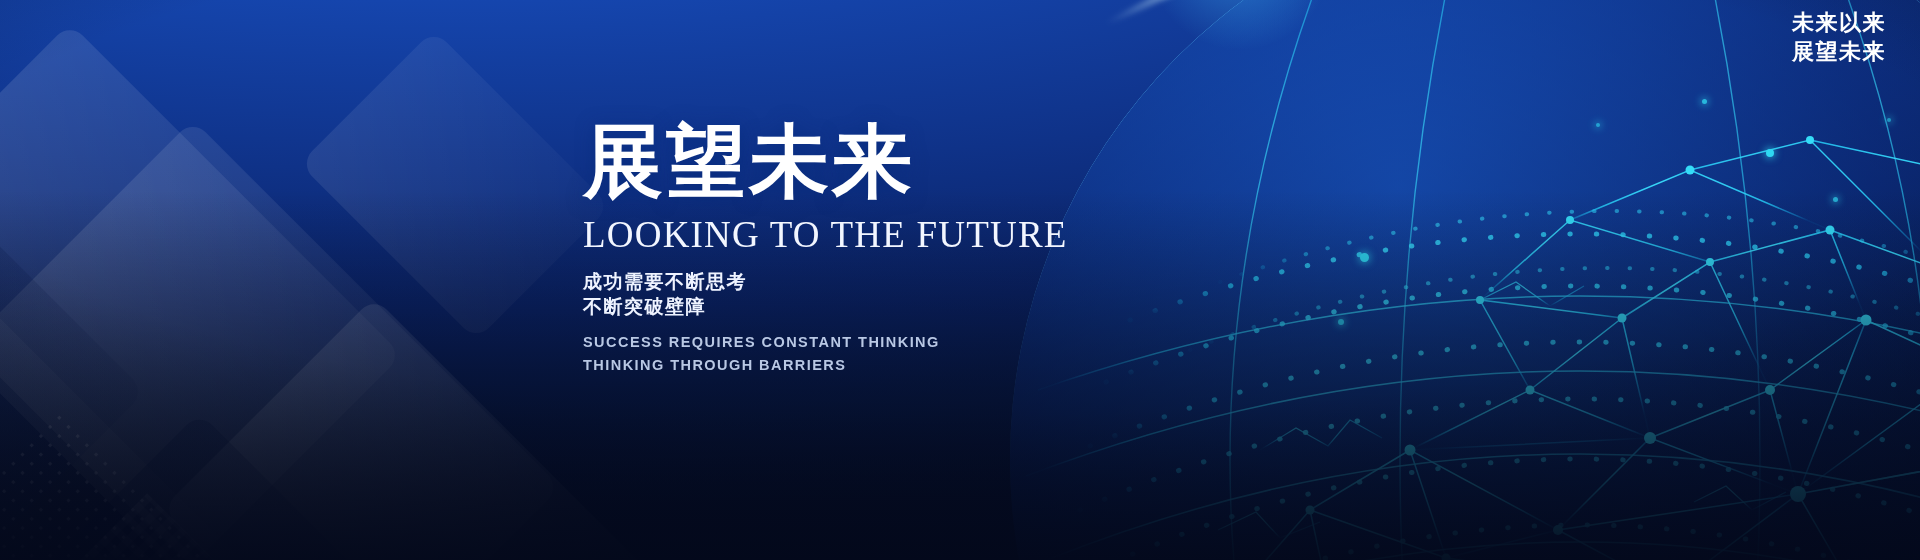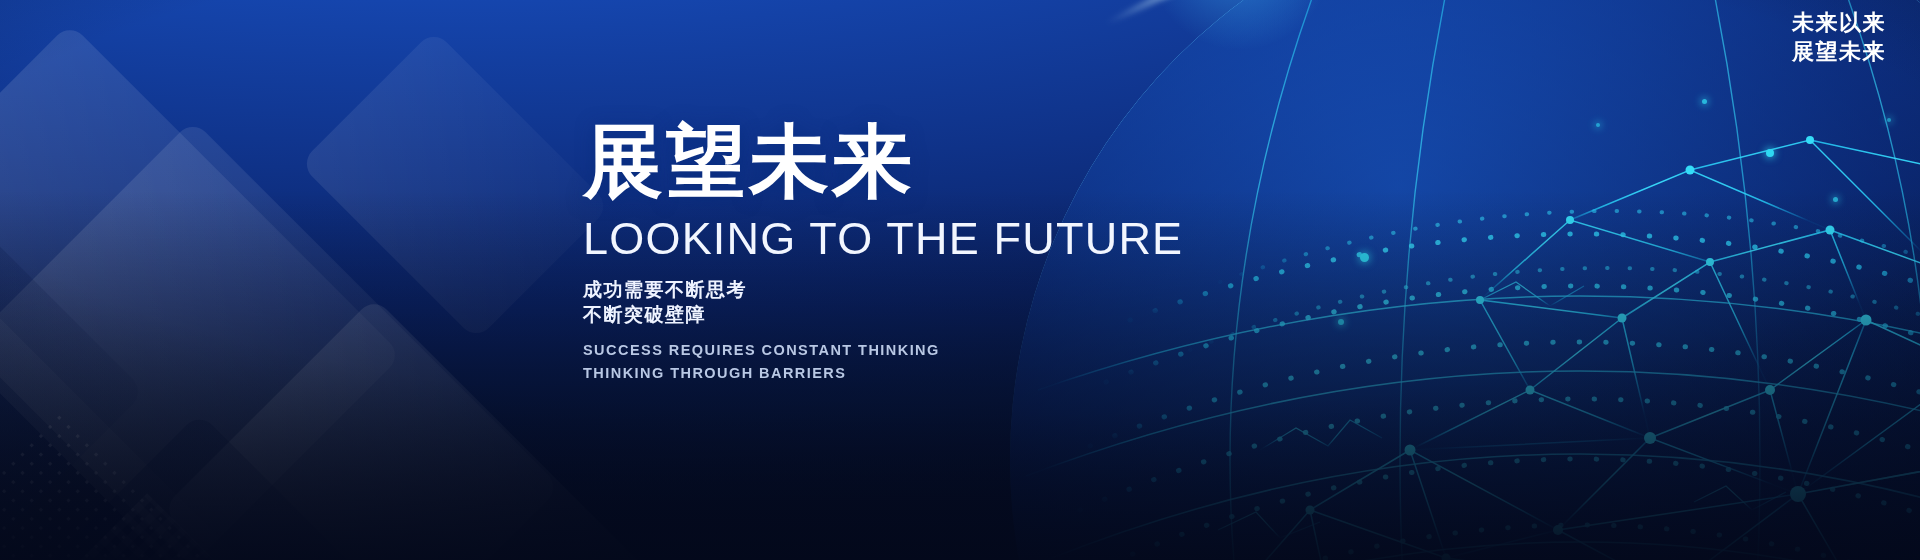--- a/index.html
+++ b/index.html
@@ -44,21 +44,21 @@
     background:linear-gradient(90deg, rgba(120,220,255,0) 0%, rgba(210,245,255,.92) 48%, rgba(120,220,255,0) 100%);
     filter:blur(2.5px);border-radius:50%;}
 
   .accent-dot{position:absolute;border-radius:50%;background:#2fd8f2;
     box-shadow:0 0 7px 2px rgba(47,216,242,.55);}
 
   
   #copy{position:absolute;left:583px;top:122px;width:720px;}
   #h1{font-size:80px;line-height:1;font-weight:bold;color:#fff;letter-spacing:3px;
      text-shadow:0 2px 18px rgba(0,40,120,.5);}
-  #h2{margin-top:14px;font-size:45px;line-height:1;font-weight:300;color:#f2f6ff;letter-spacing:1.2px;}
+  #h2{margin-top:14px;font-size:37px;line-height:1;font-weight:300;color:#f2f6ff;letter-spacing:1.2px;font-family:Liberation Serif, serif;}
   .cn-line{font-size:19px;line-height:1.33;color:#eef3ff;letter-spacing:1.5px;font-weight:700;}
   #cn-block{margin-top:16px;}
   .en-line{font-size:14.5px;line-height:1.62;color:#b9c8e4;letter-spacing:1.45px;font-weight:700;}
   #en-block{margin-top:11px;}
 
   #corner{position:absolute;right:34px;top:8px;text-align:right;}
   .corner-line{font-size:22px;line-height:1.34;color:#fff;letter-spacing:1.5px;font-weight:700;}
 </style>
 </head>
 <body>

